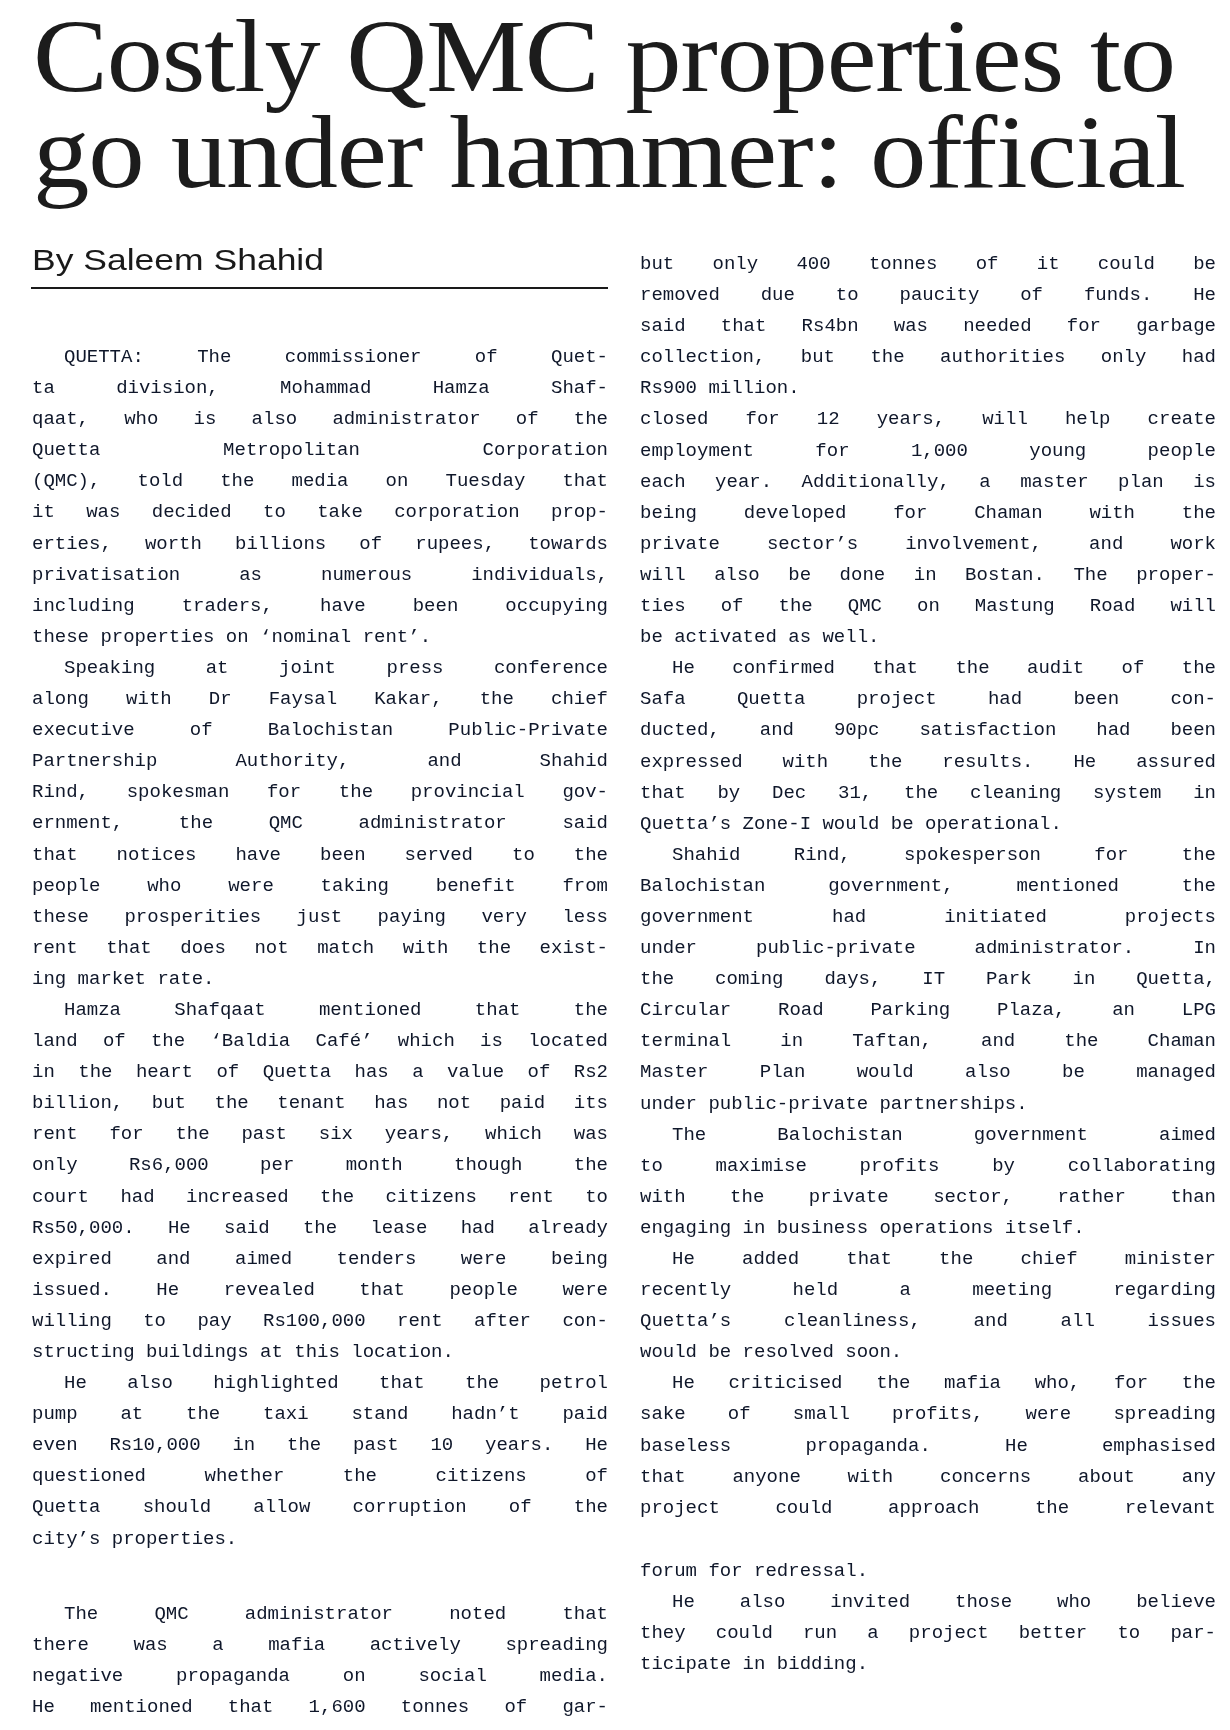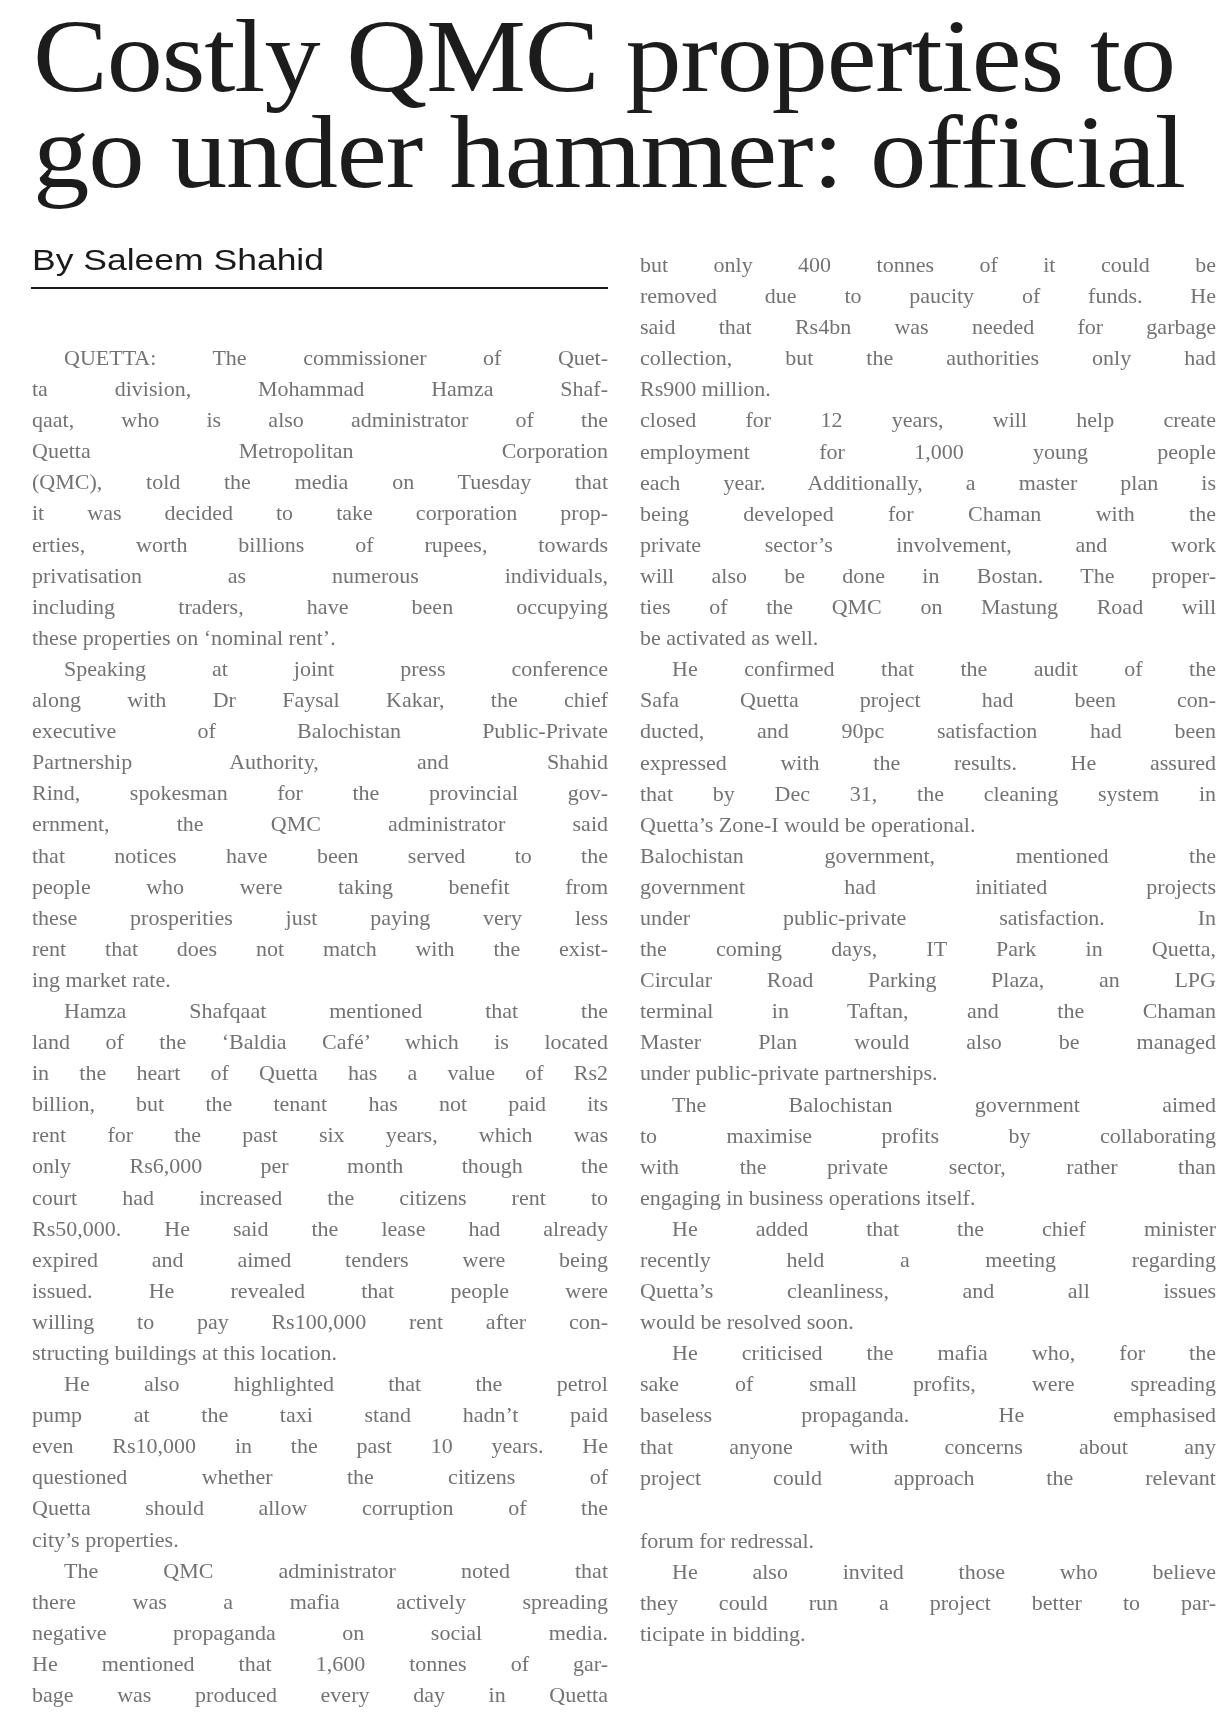--- a/index.html
+++ b/index.html
@@ -15,22 +15,22 @@
     position: absolute; left: 32px; top: 240px;
     font-family: "Liberation Sans", "DejaVu Sans", sans-serif;
     font-size: 30px; line-height: 40px; color: #1a1a1a; white-space: nowrap;
     transform-origin: 0 0;
   }
   .byline-rule {
     position: absolute; left: 31px; top: 287px; width: 577px; height: 2px; background: #1a1a1a;
   }
   .column {
     position: absolute; width: 576px;
-    font-family: Liberation Serif, serif;
-    font-size: 22px; line-height: 31.1px; color: #737373;
+    font-family: Liberation Mono, monospace;
+    font-size: 19px; line-height: 31.1px; color: #0f172a;
   }
   .col-left { left: 32px; top: 342px; }
   .col-right { left: 640px; top: 249px; }
   .para { margin: 0; }
   .line {
     display: block; white-space: nowrap; text-align: justify; text-align-last: justify;
     height: 31.1px; overflow: visible;
   }
   .line.last { text-align-last: left; }
   .line.first { text-indent: 32px; }
@@ -88,21 +88,21 @@
     </div>
     <div class="para">
       <span class="line first" style="white-space: normal; word-spacing: 0px;">He also highlighted that the petrol</span>
       <span class="line" style="white-space: normal; word-spacing: 0px;">pump at the taxi stand hadn’t paid</span>
       <span class="line" style="white-space: normal; word-spacing: 0px;">even Rs10,000 in the past 10 years. He</span>
       <span class="line" style="white-space: normal; word-spacing: 0px;">questioned whether the citizens of</span>
       <span class="line" style="white-space: normal; word-spacing: 0px;">Quetta should allow corruption of the</span>
       <span class="line last" style="white-space: normal; word-spacing: 0px;">city’s properties.</span>
     </div>
     <div class="para">
-      <span class="line first" style="white-space: normal; word-spacing: 0px;">The QMC administrator noted that</span>
+      <span class="line first" style="white-space: normal; word-spacing: 0px; margin-top: 44px;">The QMC administrator noted that</span>
       <span class="line" style="white-space: normal; word-spacing: 0px;">there was a mafia actively spreading</span>
       <span class="line" style="white-space: normal; word-spacing: 0px;">negative propaganda on social media.</span>
       <span class="line" style="white-space: normal; word-spacing: 0px;">He mentioned that 1,600 tonnes of gar-</span>
       <span class="line" style="white-space: normal; word-spacing: 0px;">bage was produced every day in Quetta</span>
     </div>
   </div>
 <div class="column col-right">
     <div class="para">
       <span class="line" style="white-space: normal; word-spacing: 0px;">but only 400 tonnes of it could be</span>
       <span class="line" style="white-space: normal; word-spacing: 0px;">removed due to paucity of funds. He</span>
@@ -122,23 +122,24 @@
     </div>
     <div class="para">
       <span class="line first" style="white-space: normal; word-spacing: 0px;">He confirmed that the audit of the</span>
       <span class="line" style="white-space: normal; word-spacing: 0px;">Safa Quetta project had been con-</span>
       <span class="line" style="white-space: normal; word-spacing: 0px;">ducted, and 90pc satisfaction had been</span>
       <span class="line" style="white-space: normal; word-spacing: 0px;">expressed with the results. He assured</span>
       <span class="line" style="white-space: normal; word-spacing: 0px;">that by Dec 31, the cleaning system in</span>
       <span class="line last" style="white-space: normal; word-spacing: 0px;">Quetta’s Zone-I would be operational.</span>
     </div>
     <div class="para">
+      <span class="line first" style="white-space: normal; word-spacing: 0px;">Shahid Rind, spokesperson for the</span>
       <span class="line" style="white-space: normal; word-spacing: 0px;">Balochistan government, mentioned the</span>
       <span class="line" style="white-space: normal; word-spacing: 0px;">government had initiated projects</span>
-      <span class="line" style="white-space: normal; word-spacing: 0px;">under public-private satisfaction. In</span>
+      <span class="line" style="white-space: normal; word-spacing: 0px;">under public-private administrator. In</span>
       <span class="line" style="white-space: normal; word-spacing: 0px;">the coming days, IT Park in Quetta,</span>
       <span class="line" style="white-space: normal; word-spacing: 0px;">Circular Road Parking Plaza, an LPG</span>
       <span class="line" style="white-space: normal; word-spacing: 0px;">terminal in Taftan, and the Chaman</span>
       <span class="line" style="white-space: normal; word-spacing: 0px;">Master Plan would also be managed</span>
       <span class="line last" style="white-space: normal; word-spacing: 0px;">under public-private partnerships.</span>
     </div>
     <div class="para">
       <span class="line first" style="white-space: normal; word-spacing: 0px;">The Balochistan government aimed</span>
       <span class="line" style="white-space: normal; word-spacing: 0px;">to maximise profits by collaborating</span>
       <span class="line" style="white-space: normal; word-spacing: 0px;">with the private sector, rather than</span>

